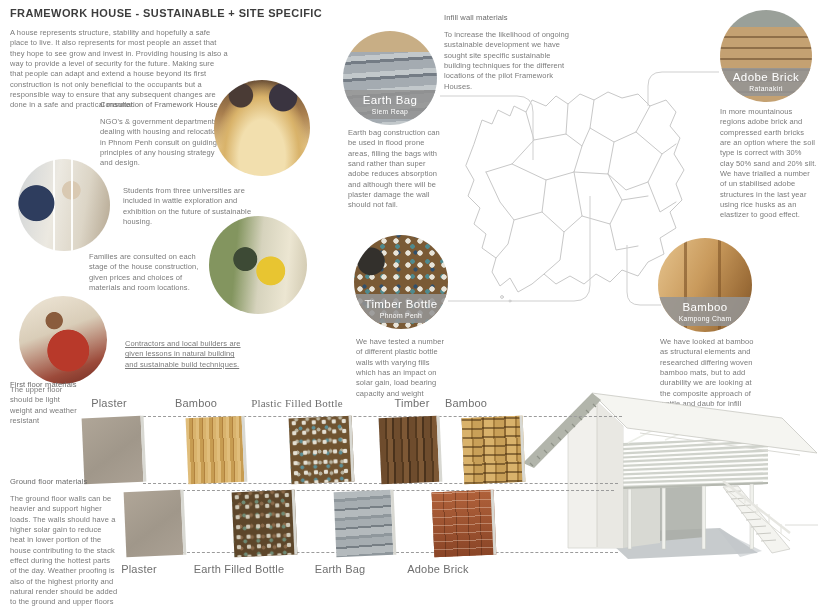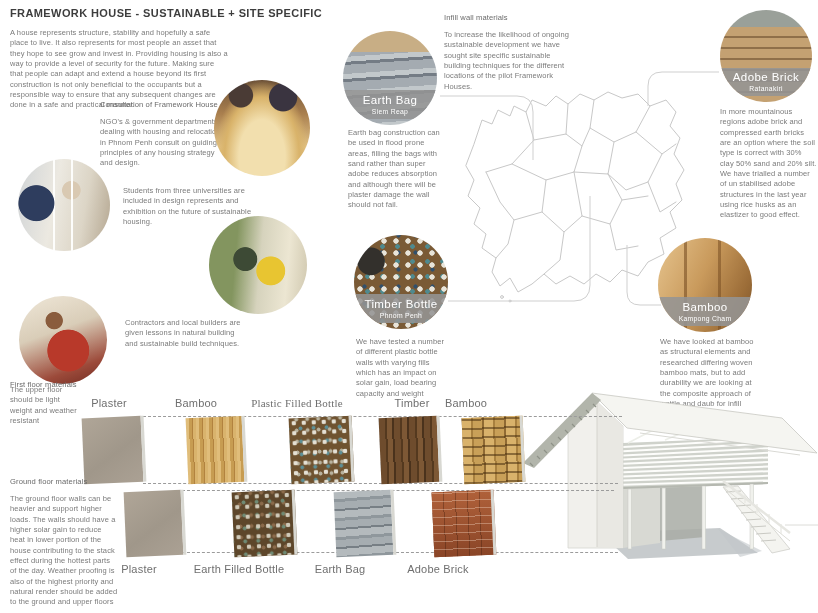--- a/index.html
+++ b/index.html
@@ -112,22 +112,23 @@
     <g fill="none" stroke="#cfcfcf" stroke-width="1">
       <path d="M440,96 H517 Q533,96 533,112 V160"></path>
       <path d="M719,72 H662 Q648,72 648,86 V106"></path>
       <path d="M448,301 H574 Q590,301 590,285 V196"></path>
       <path d="M661,305 H640 Q627,305 627,292 V245"></path>
     </g>
   </svg>
 
   <div class="hd" style="left:100px;top:100px;">Consultation of Framework House</div>
   <div class="txt" style="left:100px;top:117px;width:128px;">NGO's &amp; government departments dealing with housing and relocations in Phnom Penh consult on guiding principles of any housing strategy and design.</div>
-  <div class="txt" style="left:123px;top:186px;width:138px;">Students from three universities are included in design represents and exhibition on the future of sustainable housing.</div>
-  <div class="txt" style="left:125px;top:318px;width:118px;">Contractors and local builders are given lessons in natural building and sustainable build techniques.</div>
+  <div class="txt" style="left:123px;top:186px;width:138px;">Students from three universities are included in wattle exploration and exhibition on the future of sustainable housing.</div>
+  <div class="txt" style="left:89px;top:252px;width:112px;">Families are consulted on each stage of the house construction, given prices and choices of materials and room locations.</div>
+  <div class="txt" style="left:125px;top:339px;width:118px;text-decoration:underline;">Contractors and local builders are given lessons in natural building and sustainable build techniques.</div>
 
   <div class="circle ph-consult" style="left:214px;top:80px;width:96px;height:96px;"></div>
   <div class="circle ph-students" style="left:18px;top:159px;width:92px;height:92px;"></div>
   <div class="circle ph-family" style="left:209px;top:216px;width:98px;height:98px;"></div>
   <div class="circle ph-contractor" style="left:19px;top:296px;width:88px;height:88px;"></div>
 
   <div class="hd" style="left:444px;top:13px;">Infill wall materials</div>
   <div class="txt" style="left:444px;top:30px;width:128px;">To increase the likelihood of ongoing sustainable development we have sought site specific sustainable building techniques for the different locations of the pilot Framework Houses.</div>
 
   <div class="circle ph-earthbag" style="left:343px;top:31px;width:94px;height:94px;">

